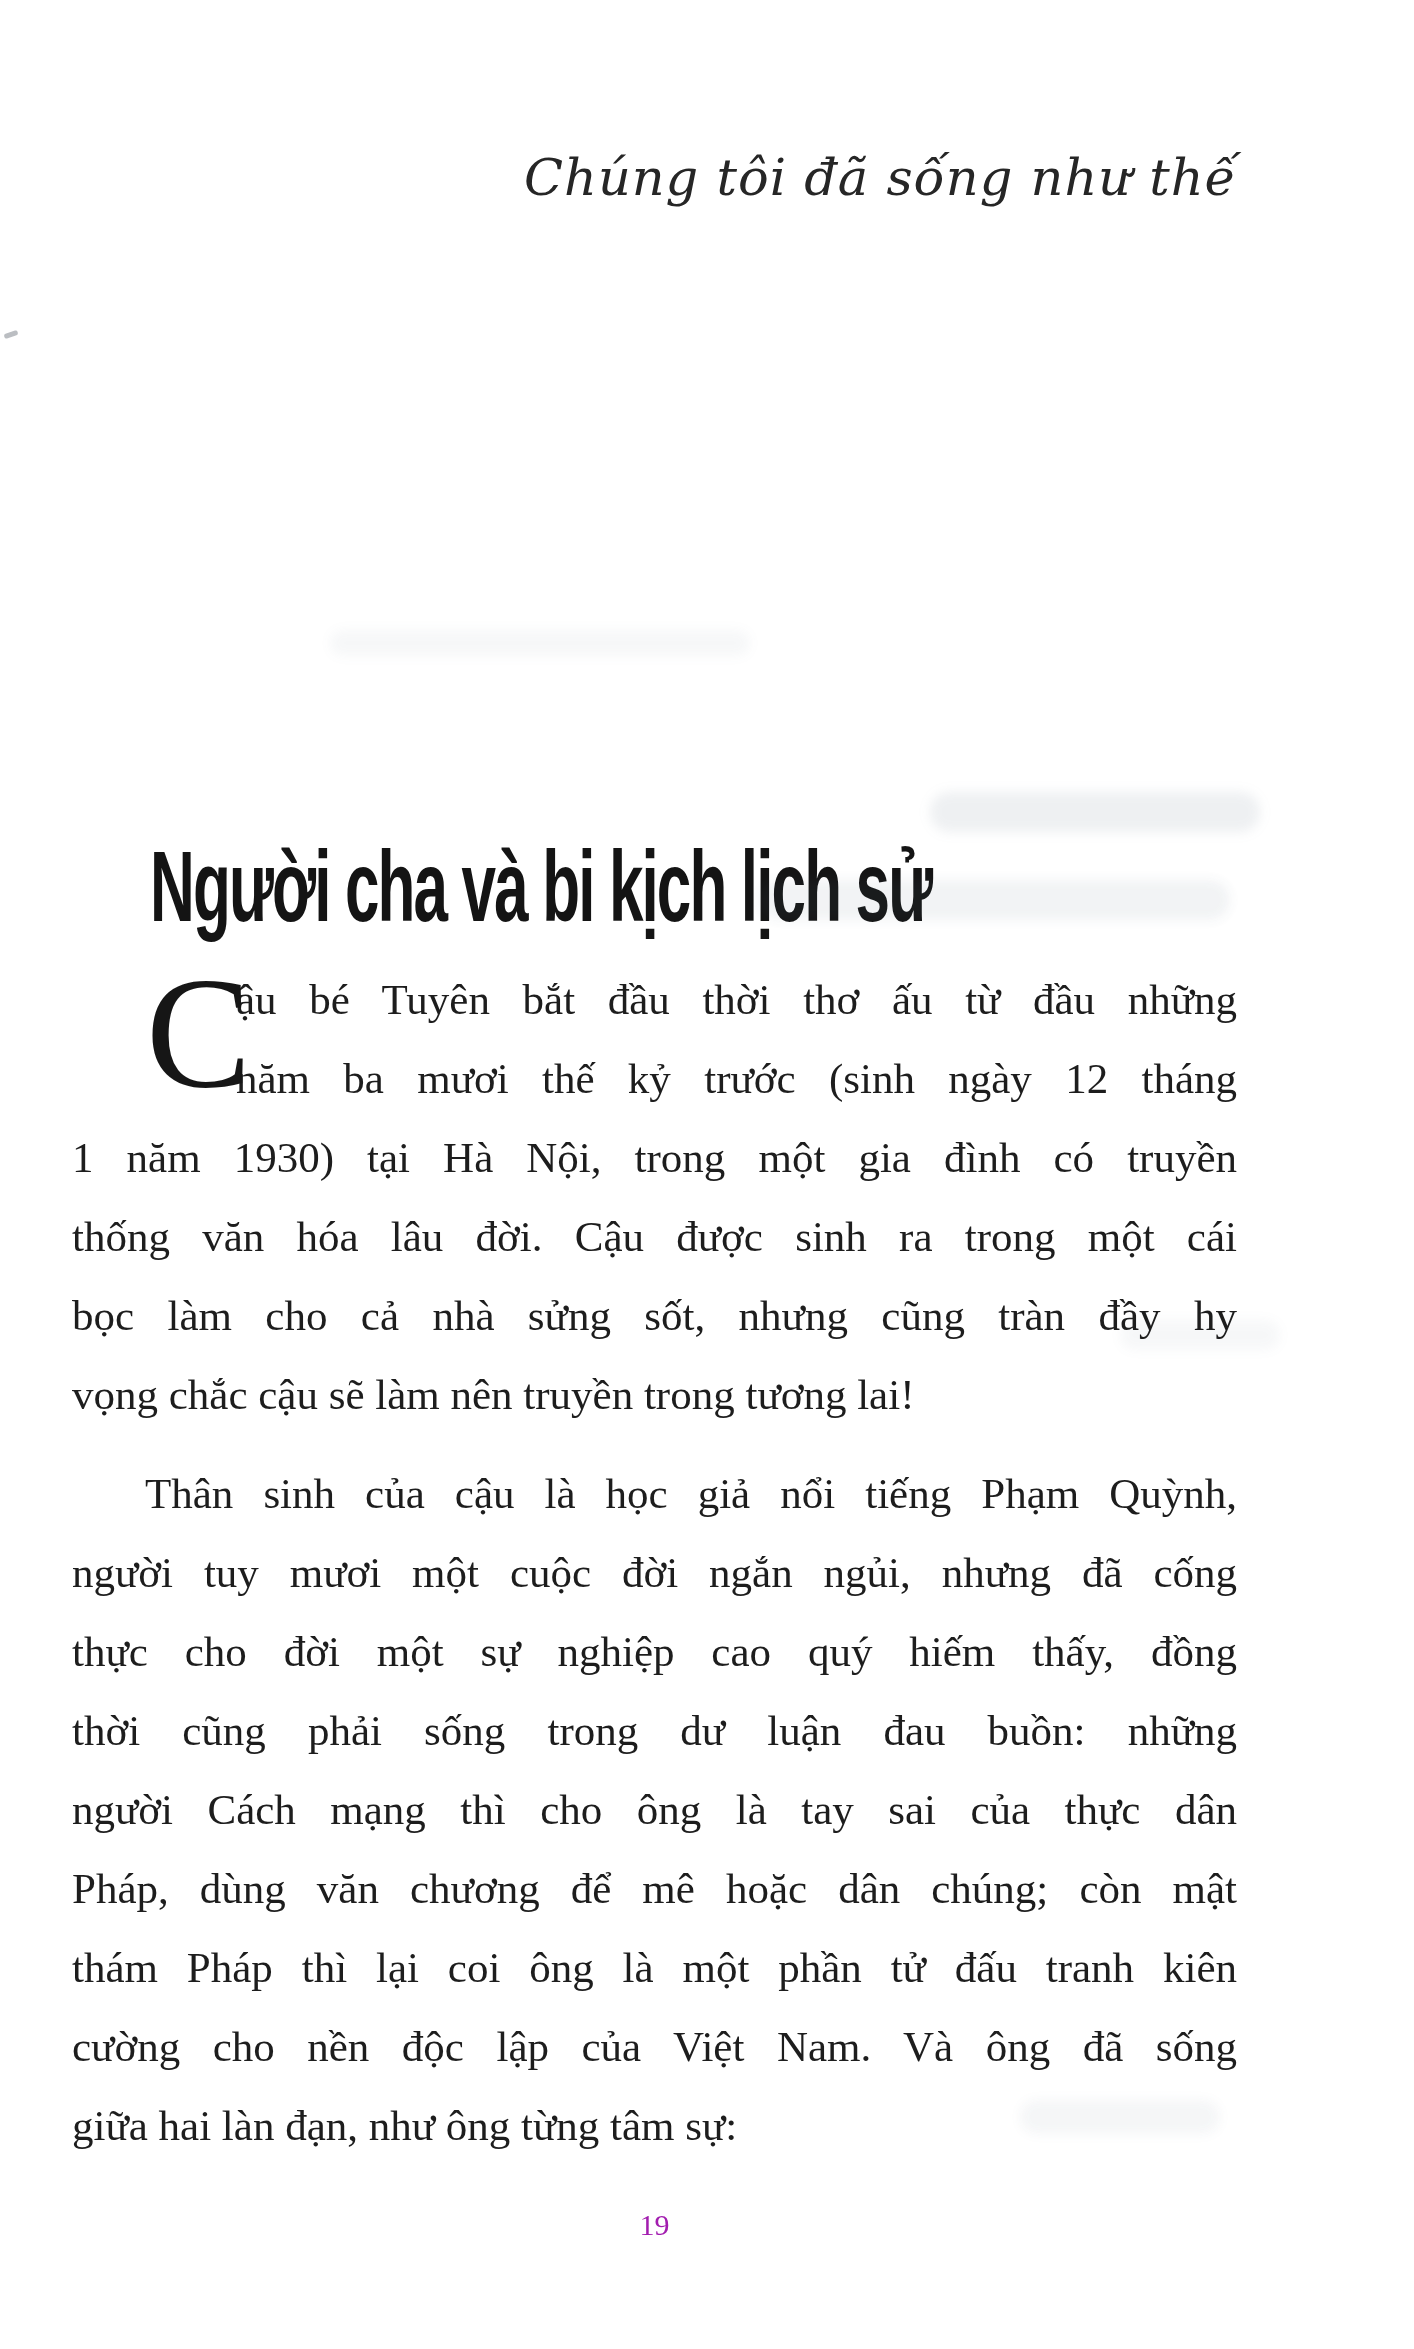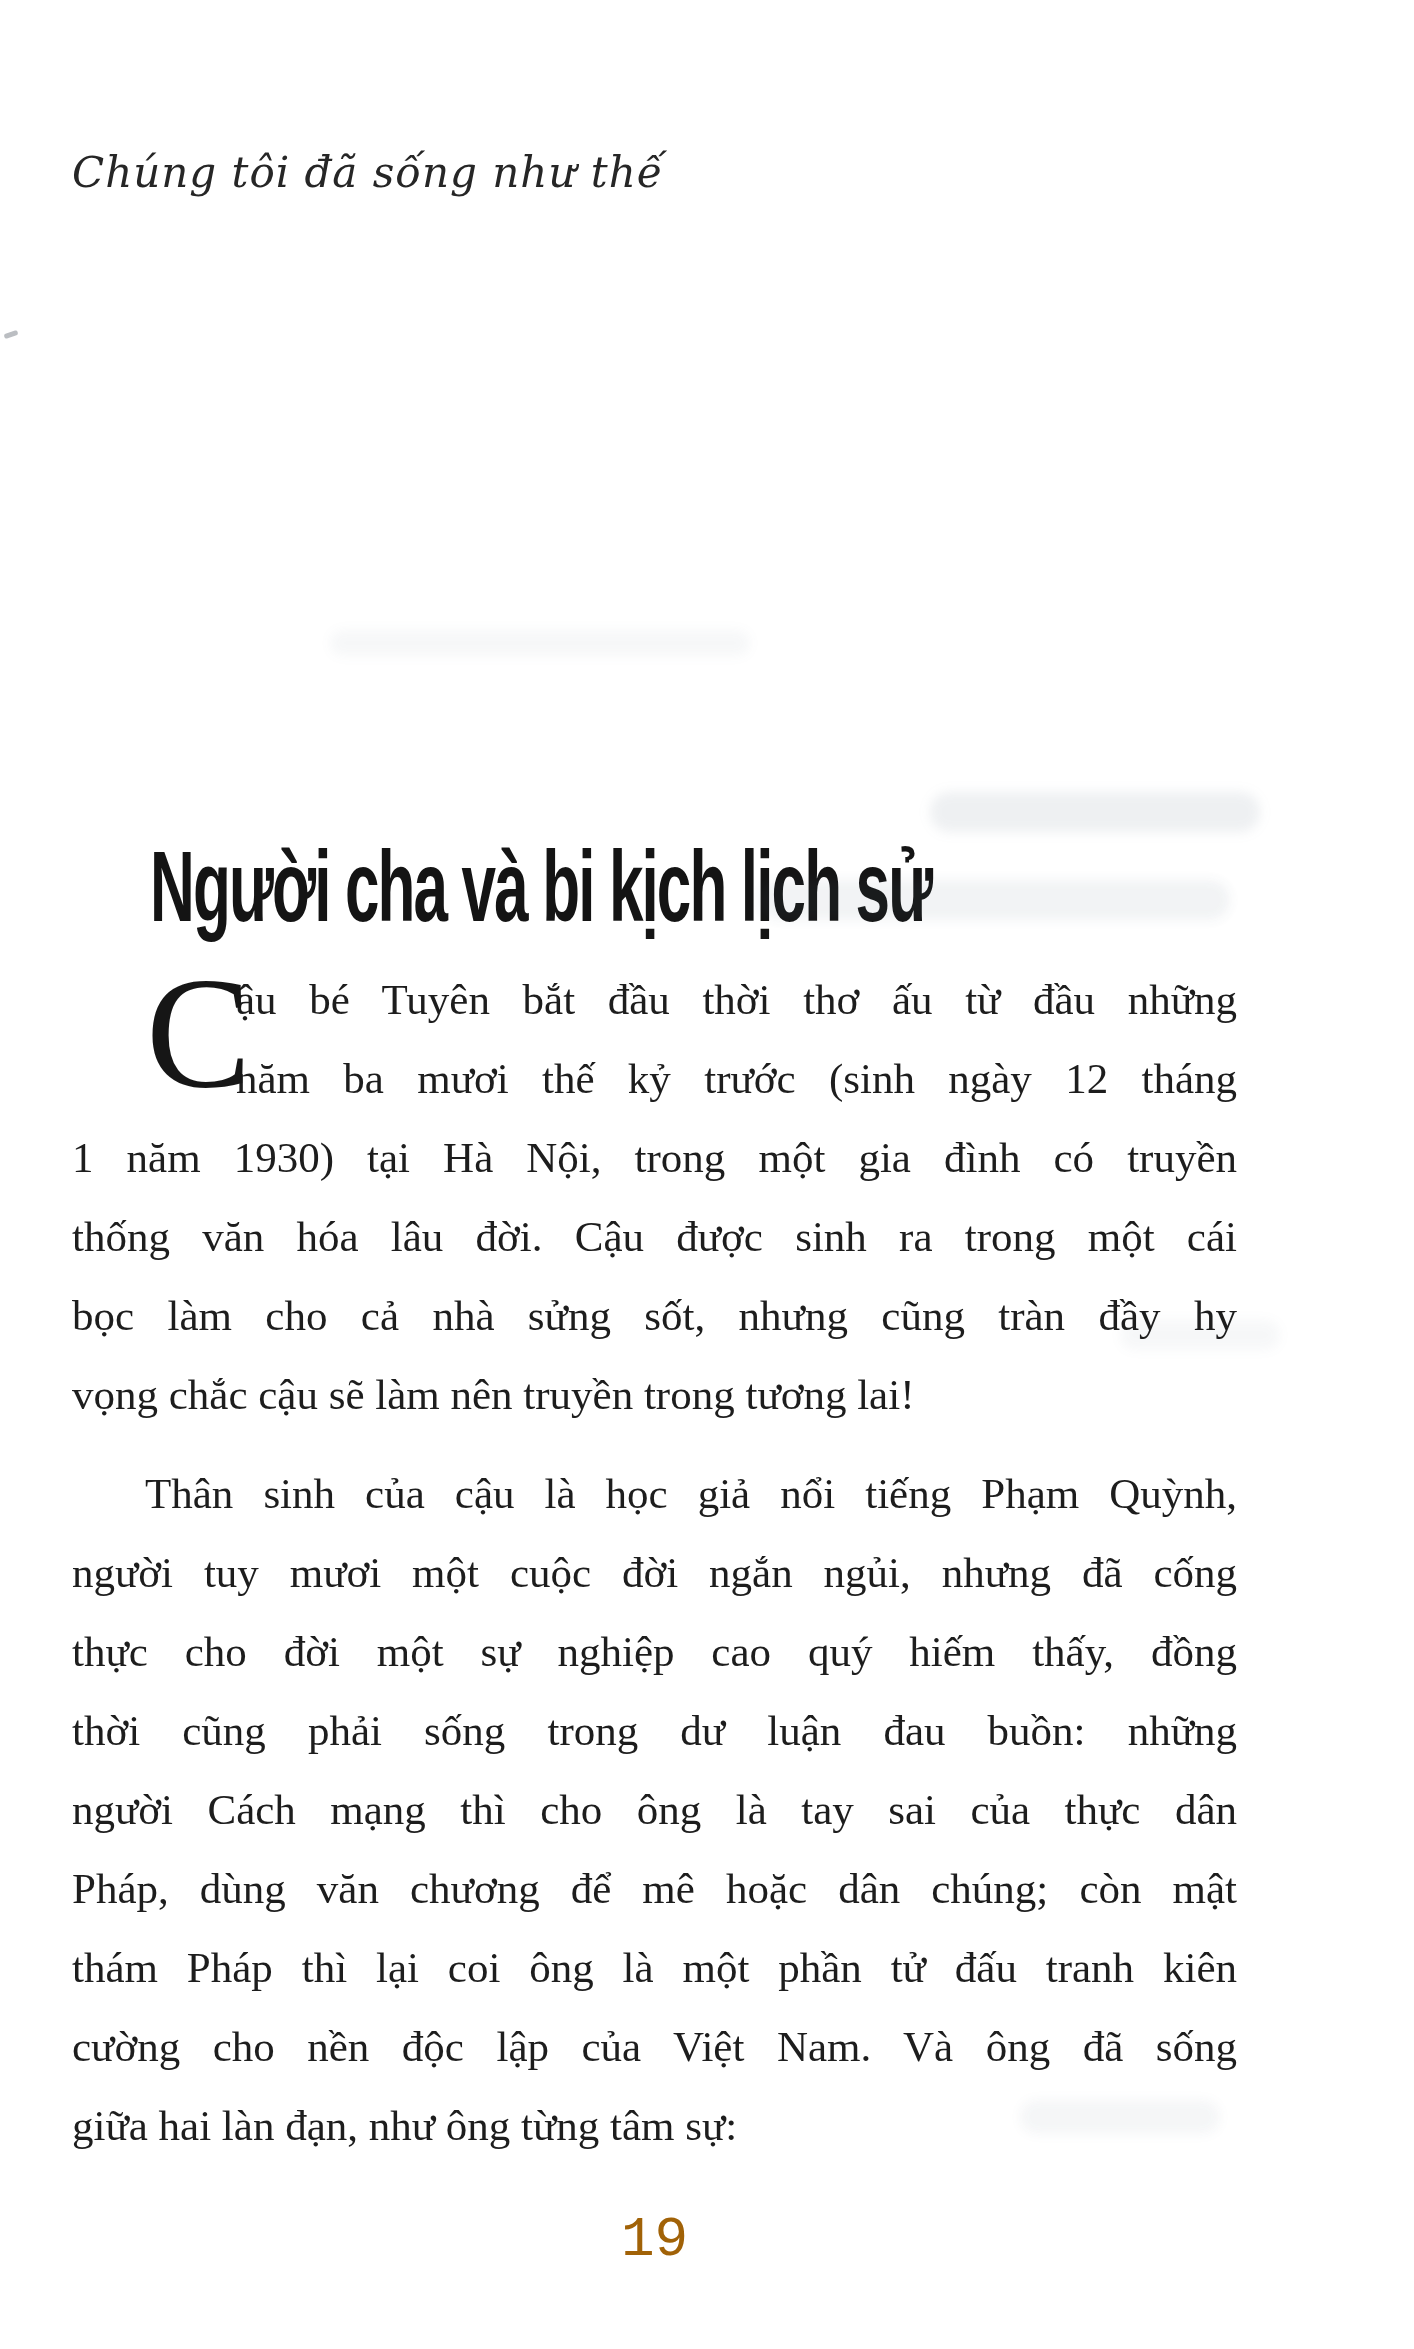--- a/index.html
+++ b/index.html
@@ -13,24 +13,24 @@
     color: #1d1d1d;
     font-family: "Liberation Serif", "DejaVu Serif", serif;
   }
 
   
   .running-header {
     position: absolute;
     left: 72px;
     top: 148px;
     width: 1165px;
-    text-align: left;
+    text-align: right;
     font-family: "DejaVu Serif", serif;
     font-style: italic;
-    font-size: 42px;
+    font-size: 51px;
     letter-spacing: 1px;
     color: #262626;
   }
 
   
   .chapter-title {
     position: absolute;
     left: 150px;
     top: 762px;
     font-family: "Liberation Sans", "DejaVu Sans", sans-serif;
@@ -79,23 +79,22 @@
     font-family: "Liberation Serif", "DejaVu Serif", serif;
     color: #161616;
   }
 
   .page-number {
     position: absolute;
     left: 72px;
     top: 2208px;
     width: 1165px;
     text-align: center;
-    font-size: 56px;
-    color: #a16207;
-    font-family: Liberation Mono, monospace;
+    font-size: 30px;
+    color: #a21caf;
   }
 
   
   .ghost {
     position: absolute;
     background: rgba(90, 105, 125, 0.10);
     filter: blur(6px);
     border-radius: 20px;
     pointer-events: none;
   }

